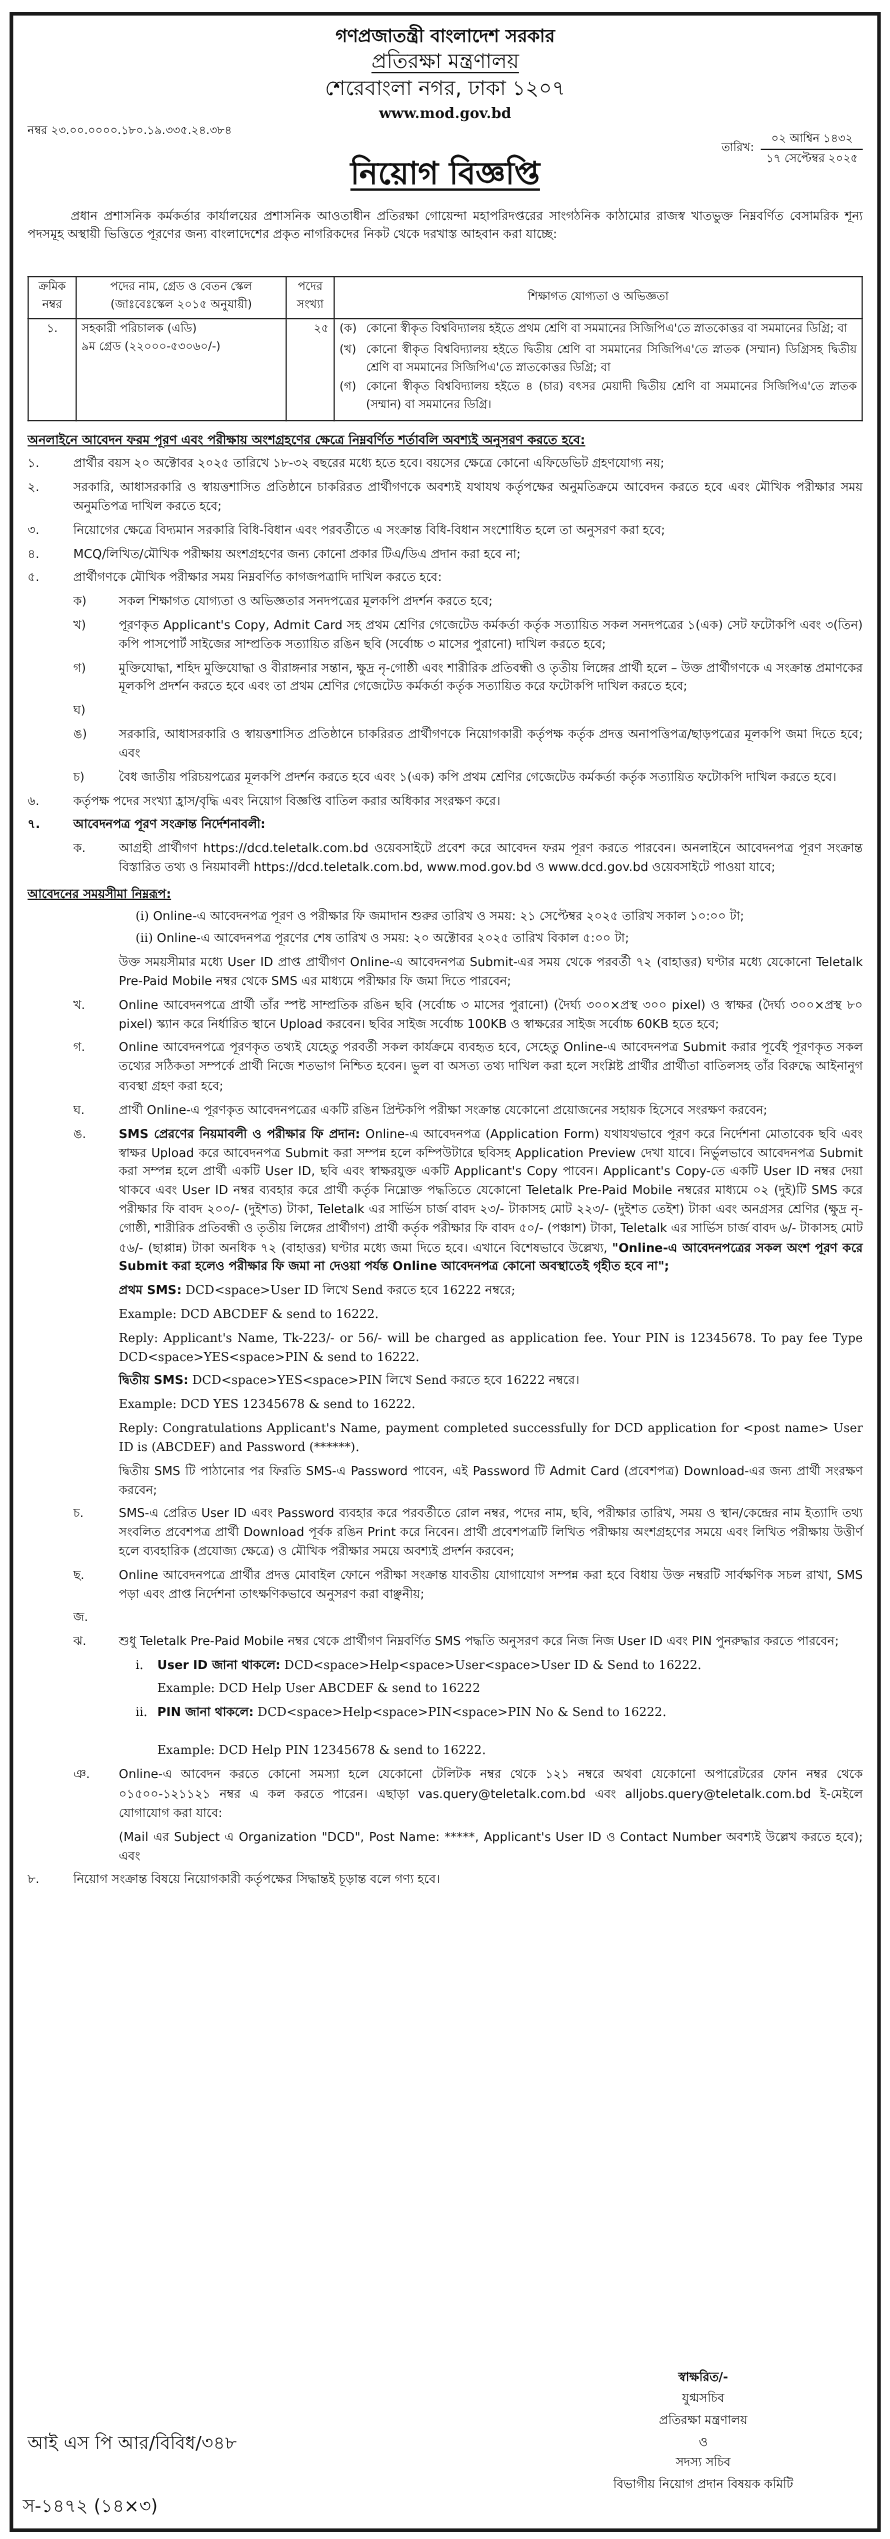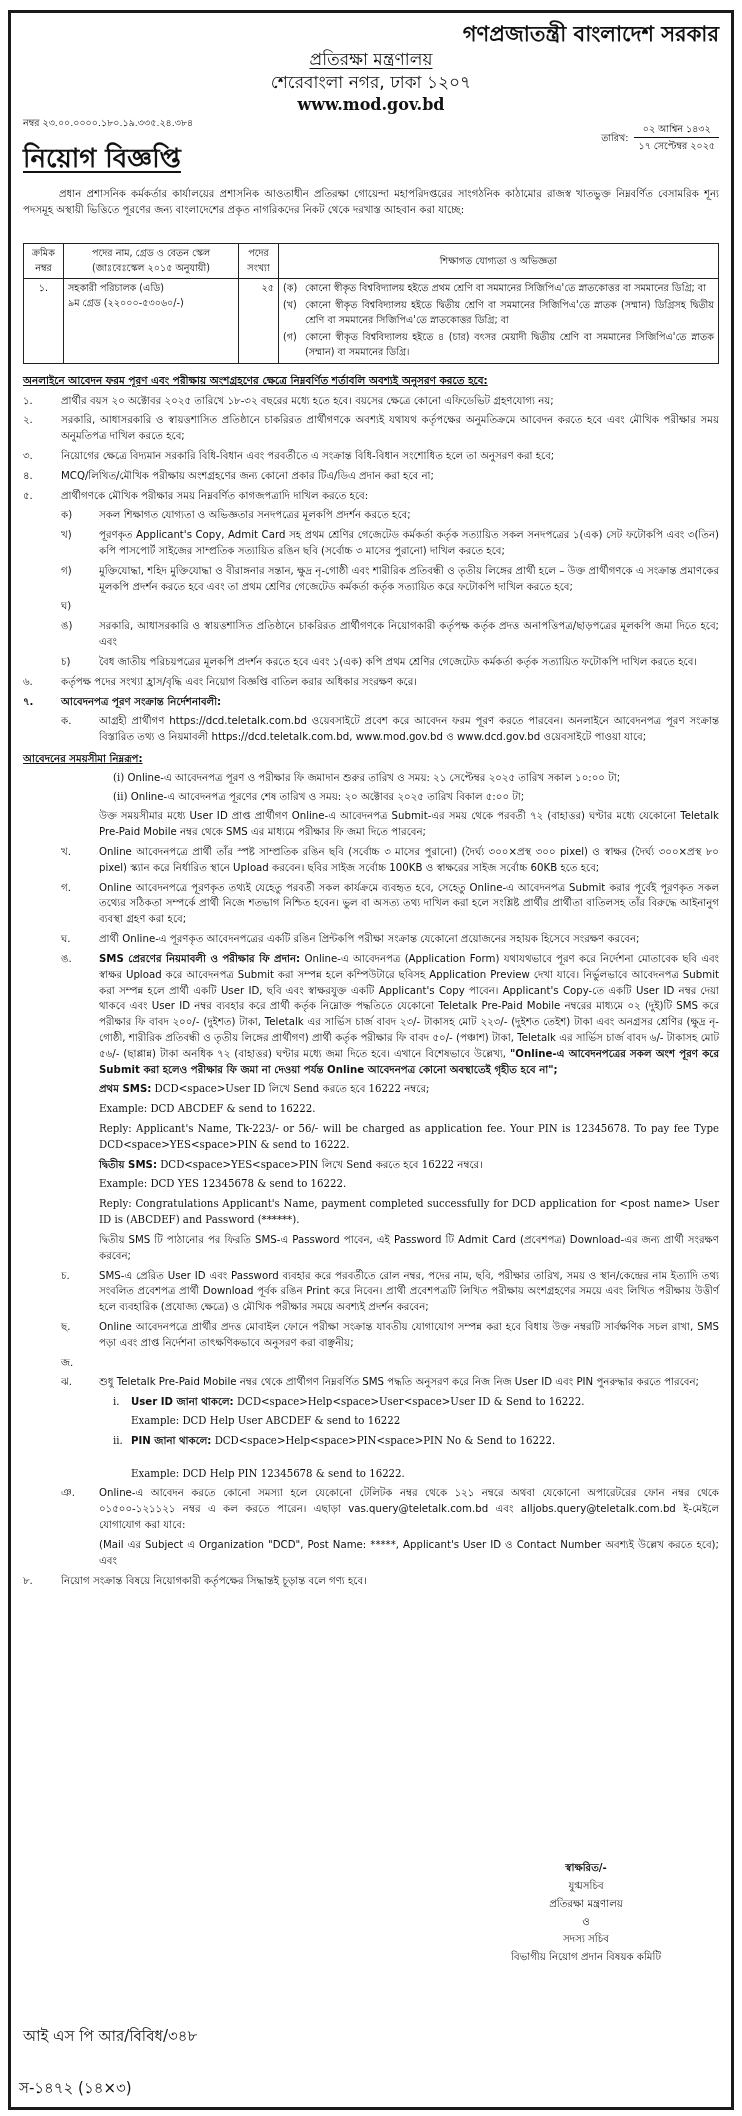--- a/index.html
+++ b/index.html
@@ -18,33 +18,33 @@
     }
     .frame {
       border: 3px solid #1a1a1a;
       width: 726px;
       height: 2100px;
       padding: 6px 12px 0 12px;
       position: relative;
       overflow: hidden;
     }
     .center { text-align: center; }
-    .h-gov { font-size: 21px; font-weight: bold; line-height: 1.3; margin-top: 2px; text-align: right; }
+    .h-gov { font-size: 15px; font-weight: bold; line-height: 1.3; margin-top: 2px; }
     .h-min { font-size: 17px; line-height: 1.35; text-decoration: underline; text-underline-offset: 3px; }
     .h-addr { font-size: 17px; line-height: 1.35; }
-    .h-web { font-family: "DejaVu Serif", serif; font-size: 16px; font-weight: bold; line-height: 1.35; }
+    .h-web { font-family: "DejaVu Serif", serif; font-size: 12px; font-weight: bold; line-height: 1.35; }
     .meta-row { position: relative; height: 62px; }
     .memo { position: absolute; left: 0; top: 0; font-size: 9.5px; }
     .date-block { position: absolute; right: 0; top: 6px; display: flex; align-items: center; font-size: 9.5px; }
     .date-label { margin-right: 6px; }
     .date-stack { text-align: center; }
     .date-bn { border-bottom: 1px solid #111; padding: 0 4px 1px; }
     .date-en { padding: 1px 4px 0; }
     .title {
-      position: absolute; left: 0; right: 0; top: 22px; 
+      position: absolute; left: 0; right: 0; top: 22px; text-align: center;
       font-size: 26px; font-weight: bold; text-decoration: underline; text-underline-offset: 4px;
     }
     .intro { text-indent: 36px; text-align: justify; font-size: 10.2px; margin-top: 8px; }
     table.posts { width: 100%; border-collapse: collapse; margin-top: 26px; font-size: 9.6px; }
     table.posts th, table.posts td { border: 1px solid #222; vertical-align: top; padding: 2px 4px; }
     table.posts th { font-weight: normal; text-align: center; vertical-align: middle; }
     .col-sl { width: 40px; text-align: center; }
     .col-post { width: 175px; }
     .col-count { width: 40px; text-align: right; }
     .qual { display: flex; margin-bottom: 2px; text-align: justify; }
@@ -57,21 +57,21 @@
     .sub .num { width: 38px; }
     .deadline-head { text-decoration: underline; margin-top: 6px; font-weight: bold; }
     .deadline { padding-left: 90px; margin-top: 3px; }
     .indent-block { padding-left: 76px; margin-top: 4px; text-align: justify; }
     .serif { font-family: "DejaVu Serif", serif; }
     .b { font-weight: bold; }
     .recover { padding-left: 90px; margin-top: 4px; }
     .recover .row { display: flex; }
     .recover .rn { width: 18px; flex-shrink: 0; }
     .sign {
-      position: absolute; right: 30px; top: 1846px; width: 230px; text-align: center;
+      position: absolute; right: 30px; top: 1960px; width: 230px; text-align: center;
       font-size: 10.2px; line-height: 1.75;
     }
     .sign .b { font-weight: bold; }
     .footer-ref { position: absolute; left: 12px; top: 2012px; font-size: 15px; }
     .footer-code { position: absolute; left: 8px; top: 2064px; font-size: 15px; }
   </style>
 </head>
 <body>
 
 <div class="page">

